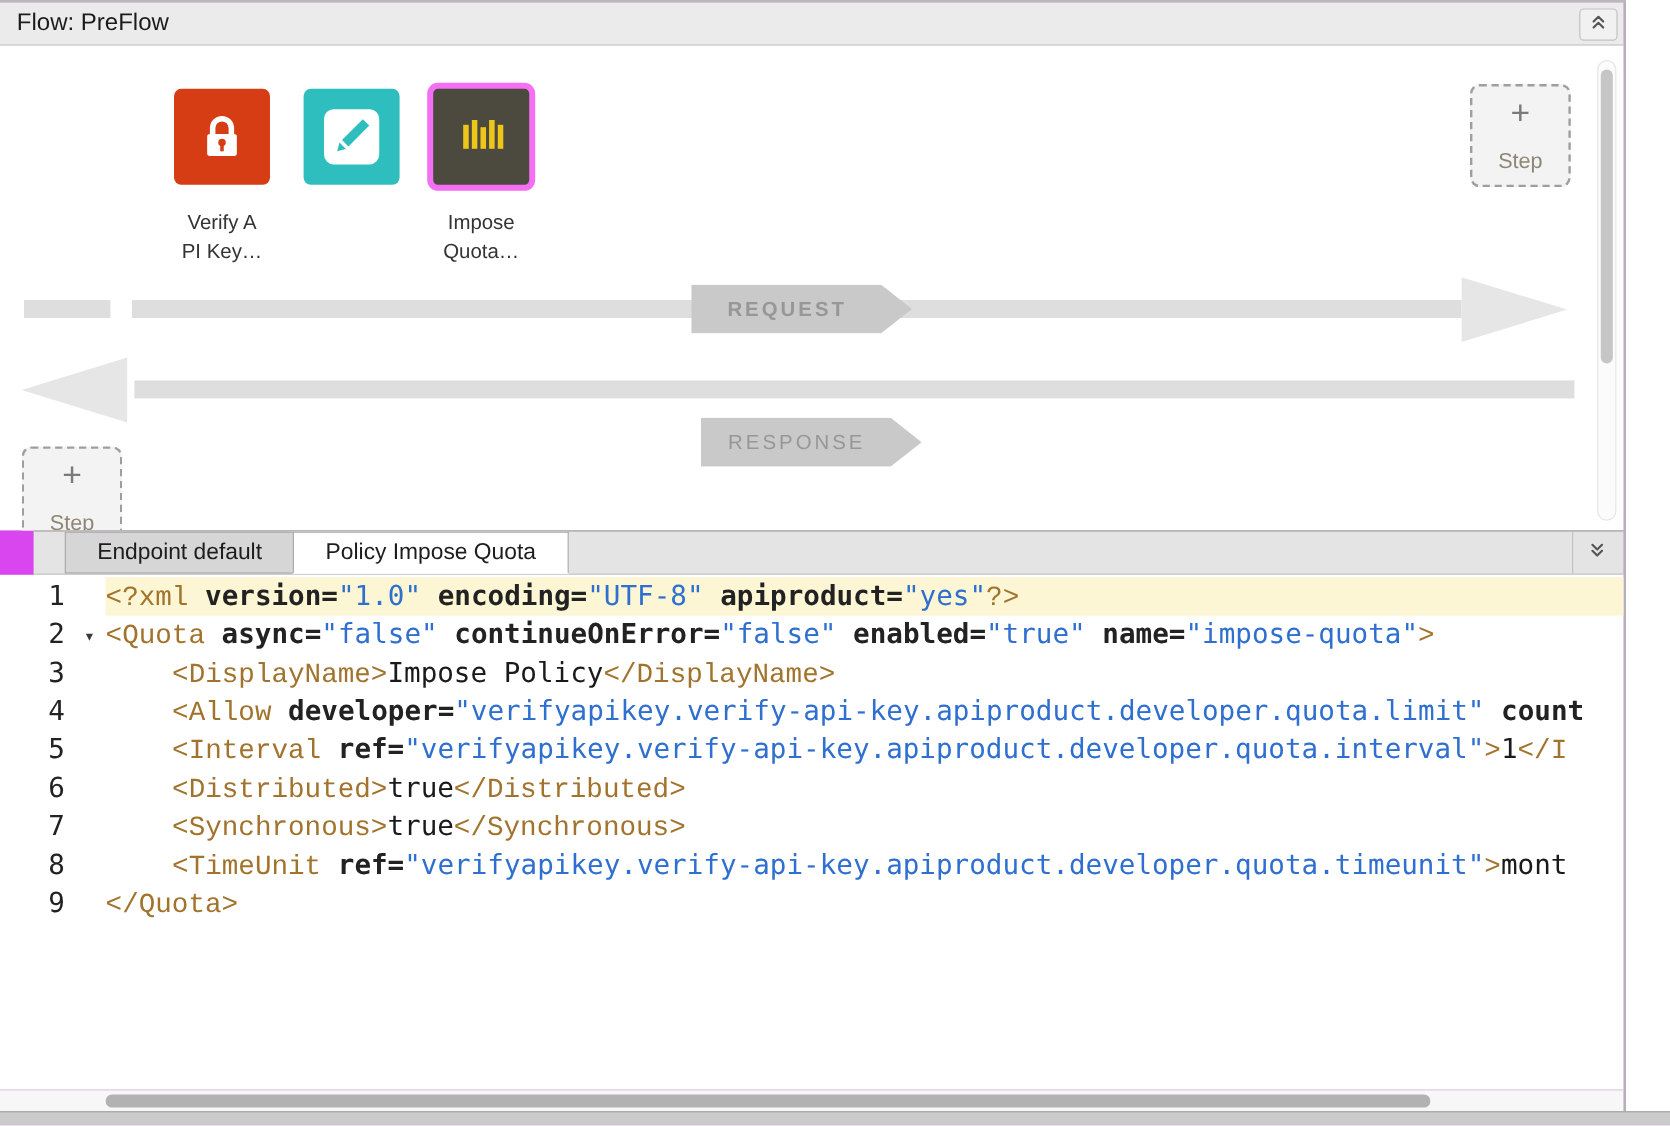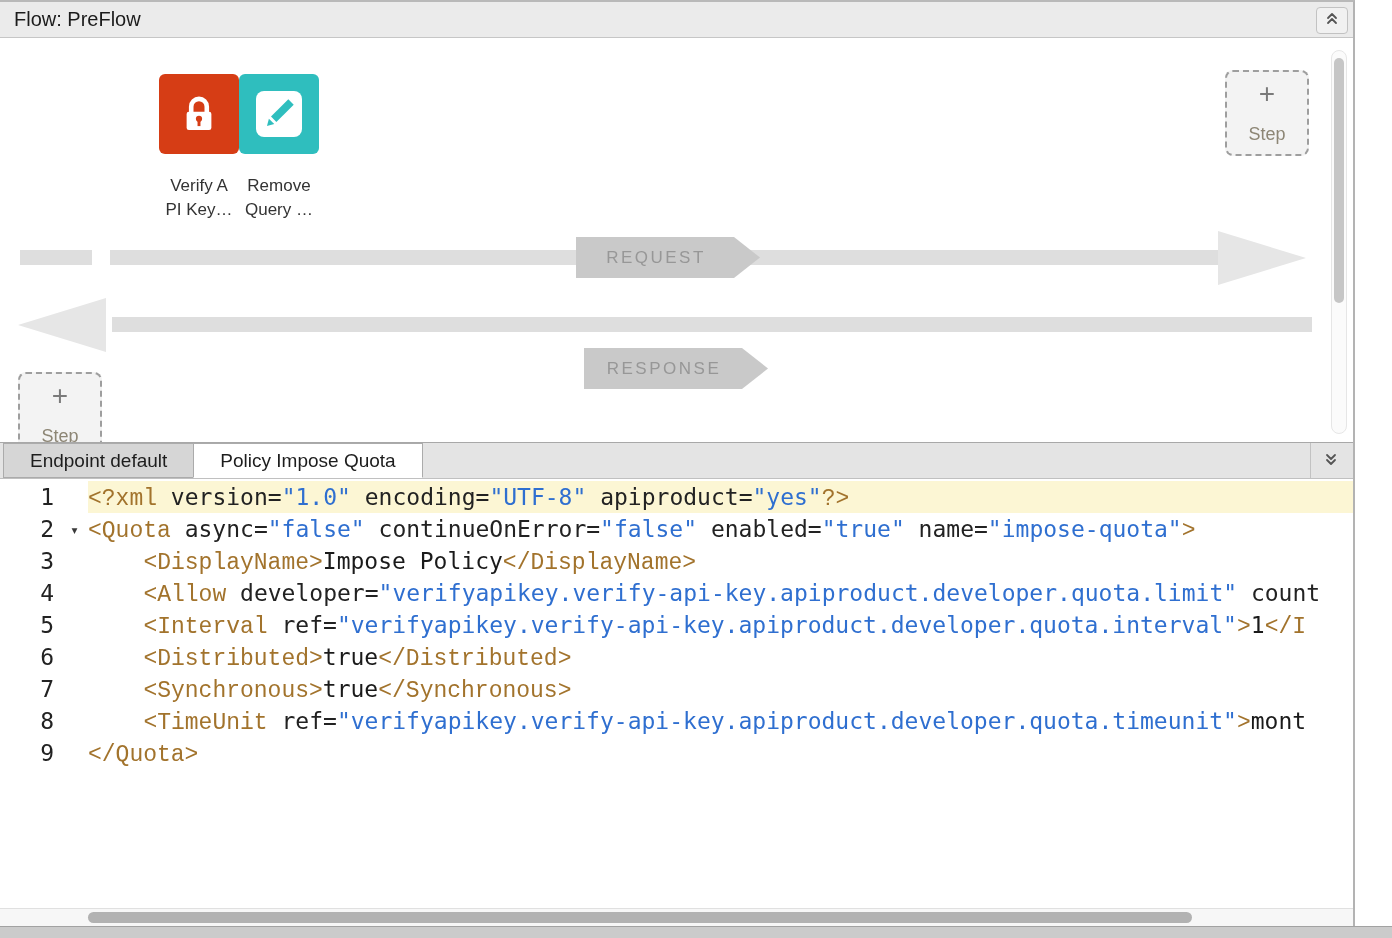--- a/index.html
+++ b/index.html
@@ -20,21 +20,21 @@
     position:relative;
   }
   .flow-title { font-size:20px; color:#1c1c1c; }
   .chev-btn {
     position:absolute; right:5px; top:5px; width:30px; height:25px;
     border:1px solid #c2c2c2; border-radius:4px; background:#f1f1f1;
     display:flex; align-items:center; justify-content:center; cursor:pointer;
   }
   
   .canvas { position:relative; height:404px; background:#fff; overflow:hidden; }
-  .steps { position:absolute; left:159px; top:36px; display:flex; }
+  .steps { position:absolute; left:145px; top:36px; display:flex; gap:28px; }
   .step { width:80px; display:flex; flex-direction:column; align-items:center; }
   .step-icon {
     width:80px; height:80px; border-radius:6px;
     display:flex; align-items:center; justify-content:center;
   }
   .step.selected .step-icon {
     border:5px solid var(--sel); margin:-5px; border-radius:9px;
   }
   .step-label {
     margin-top:20px; width:132px; text-align:center;
@@ -58,36 +58,37 @@
     border-top:27px solid transparent; border-bottom:27px solid transparent; }
   .req-head  { left:1218px; top:193px; border-left:88px solid #e6e6e6; }
   .resp-head { left:18px;   top:260px; border-right:88px solid #e6e6e6; }
   .banner {
     position:absolute; width:184px; height:41px; background:#c9c9c9;
     clip-path:polygon(0 0, calc(100% - 26px) 0, 100% 50%, calc(100% - 26px) 100%, 0 100%);
     display:flex; align-items:center; justify-content:center;
     padding-right:24px; box-sizing:border-box;
     font-size:17px; letter-spacing:2.5px; color:#979797;
   }
-  .req-banner  { left:576px; top:199px; }
+  .req-banner  { left:576px; top:199px;font-weight:bold; }
   .resp-banner { left:584px; top:266px;margin-top:44px; }
   .v-track {
     position:absolute; left:1331px; top:12px; width:16px; height:384px;
     background:#fbfbfb; border:1px solid #e6e6e6; border-radius:8px; box-sizing:border-box;
   }
   .v-thumb {
     position:absolute; left:1334px; top:20px; width:10px; height:245px;
     background:#c6c6c6; border-radius:5px;
   }
   
   .tab-bar {
     height:37px; background:#e4e4e4;
     border-top:1px solid #a8a8a8; border-bottom:1px solid #c0c0c0;
     display:flex; align-items:stretch; box-sizing:border-box; position:relative;
-    padding-left:3px;
+    padding-left:26px;
+    margin-left:28px;
   }
   .tab {
     display:flex; align-items:center; justify-content:center; padding:0 26px;
     font-size:19px; color:#1d1d1d; background:#d6d6d6;
     border:1px solid #ababab; border-bottom:1px solid #ababab;
     margin-right:-1px; box-sizing:border-box; cursor:pointer; white-space:nowrap;
   }
   .tab.active { background:#fff; border-bottom:1px solid #fff; }
   .tabbar-divider { position:absolute; right:42px; top:0; bottom:0; width:1px; background:#c2c2c2; }
   .expand-btn {
@@ -102,21 +103,21 @@
   }
   .code-line { display:flex; height:32px; line-height:32px; }
   .gutter {
     flex:0 0 88px; width:88px; text-align:right; padding-right:34px;
     box-sizing:border-box; color:#222; position:relative;
   }
   .fold { position:absolute; right:9px; top:1px; font-size:15px; color:#3a3a3a; }
   .code-content { flex:1; white-space:pre; overflow:hidden; }
   .code-line.hl .code-content { background:var(--hl); }
   .tok-tag  { color:var(--tag);font-family:Liberation Mono, monospace; }
-  .tok-attr { color:var(--attr); }
+  .tok-attr { color:var(--attr);font-weight:bold; }
   .tok-str  { color:var(--str); }
   .tok-text { color:var(--text); }
   
   .h-scroll { height:18px; background:#f7f7f7; border-top:1px solid #e0e0e0; position:relative; box-sizing:border-box; }
   .h-thumb { position:absolute; left:88px; top:3px; width:1104px; height:11px; border-radius:6px; background:#b2b2b2; }
   .bottom-strip {
     position:absolute; left:0; top:926px; width:1392px; height:12px;
     background:#cbcbcb; border-top:1px solid #a2a2a2; box-sizing:border-box;
   }
 </style>
@@ -155,23 +156,36 @@
         <div class="step">
           <div class="step-icon" style="background: rgb(47, 190, 190);">
             <svg width="56" height="56" viewBox="0 0 56 56">
       <rect x="5" y="5" width="46" height="46" rx="8" fill="#fff"></rect>
       <g transform="rotate(45 28 28)" fill="#2fbebe">
         <rect x="24.2" y="11" width="7.6" height="24.5"></rect>
         <polygon points="24.2,38.5 31.8,38.5 28,45"></polygon>
               </g>
             </svg>
           </div>
+        </div>
+        <div class="step selected">
+          <div class="step-icon" style="background: rgb(76, 73, 63);">
+            <svg width="52" height="52" viewBox="0 0 52 52">
+      <g fill="#edc61c">
+        <rect x="11" y="16" width="4.6" height="20"></rect>
+        <rect x="18.2" y="12" width="4.6" height="24"></rect>
+        <rect x="25.4" y="18" width="4.6" height="18"></rect>
+        <rect x="32.6" y="12" width="4.6" height="24"></rect>
+        <rect x="39.8" y="16" width="4.6" height="20"></rect>
+              </g>
+            </svg>
+          </div>
           <div class="step-label">
-            <div>Remove</div>
-            <div>Query …</div>
+            <div>Impose</div>
+            <div>Quota…</div>
           </div>
         </div>
       </div>
 
     <div class="add-step tr">
       <span class="plus">+</span>
       <span class="add-label">Step</span>
     </div>
 
     <div class="lane-bar req-stub"></div>

